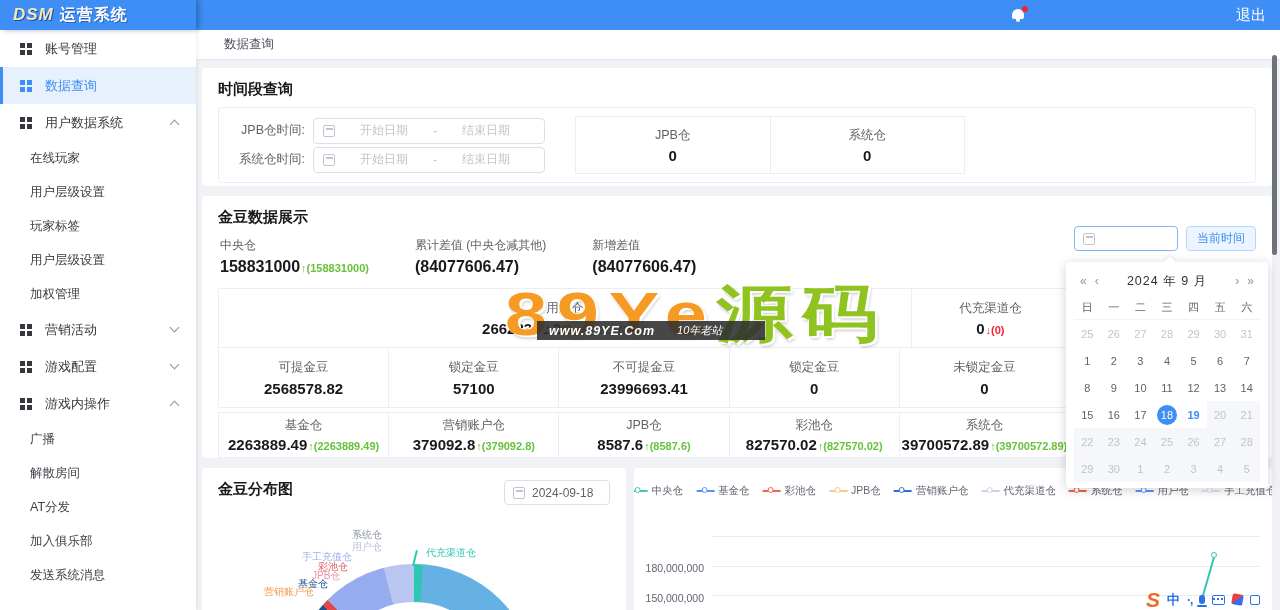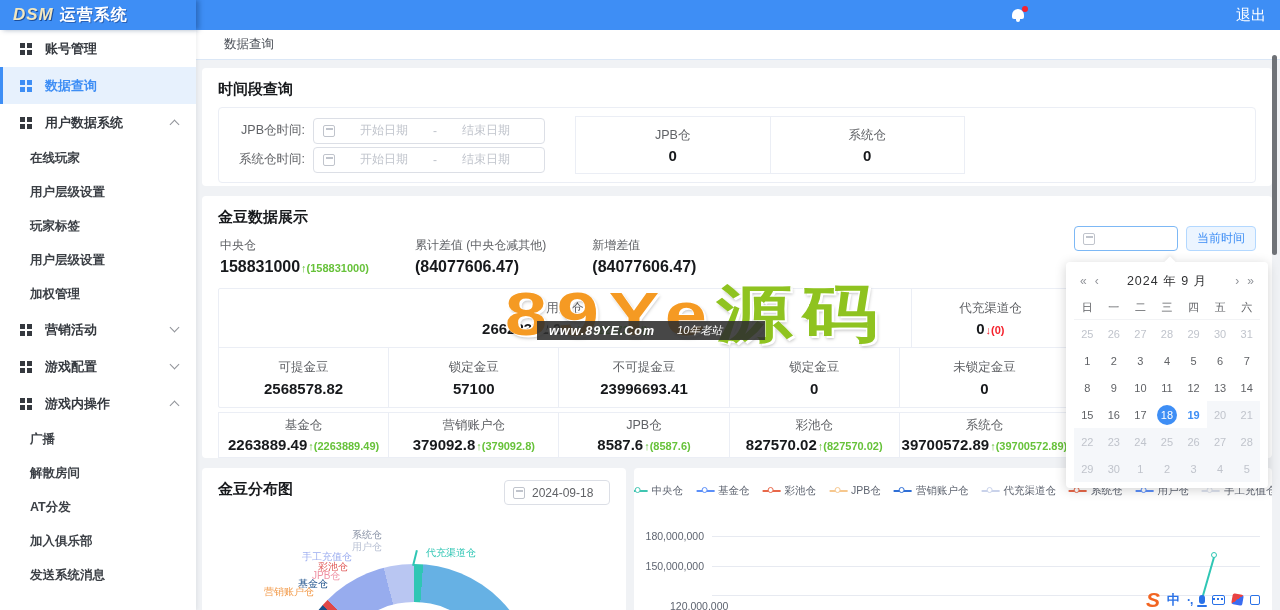--- a/index.html
+++ b/index.html
@@ -12,21 +12,21 @@
   .logo-dsm { font-size:17px; font-weight:900; font-style:italic; color:#f2e7bf; text-shadow:1px 1px 0 #1d4f9c; letter-spacing:1px; }
   .logo-title { font-size:16px; font-weight:800; color:#ffffff; text-shadow:1px 1px 0 #2a62b8; letter-spacing:1px; }
   .bell-wrap { position:absolute; left:1012px; top:8px; width:16px; height:15px; }
   .bell { position:absolute; left:0; top:1px; width:12px; height:10px; background:#fff; border-radius:6px 6px 2px 2px; }
   .bell::after { content:""; position:absolute; left:4px; bottom:-3px; width:4px; height:3px; background:#fff; border-radius:0 0 3px 3px; }
   .bell-dot { position:absolute; right:0; top:-2px; width:6px; height:6px; border-radius:50%; background:#f5222d; }
   .logout { position:absolute; right:14px; top:0; height:30px; line-height:30px; color:#fff; font-size:15px; cursor:pointer; }
 
   
   .sidebar { position:absolute; left:0; top:30px; bottom:0; width:196px; background:#fff; z-index:20; box-shadow:1px 0 4px rgba(0,21,41,.08); overflow:hidden; }
-  .side-item { position:relative; height:37px; display:flex; align-items:center; padding-left:20px; font-size:13px; color:#35393f; cursor:pointer;font-weight:bold; }
+  .side-item { position:relative; height:37px; display:flex; align-items:center; padding-left:20px; font-size:13px; color:#35393f; cursor:pointer; }
   .side-item.sub { height:34px; padding-left:30px; font-size:12.5px; color:#3c4046; }
   .side-item.active { background:#e7f1fd; color:#3e8ef5; }
   .side-item.active::before { content:""; position:absolute; left:0; top:0; bottom:0; width:3px; background:#3e8ef5; }
   .grid-icon { width:12px; height:12px; position:relative; margin-right:13px; flex:0 0 12px; }
   .grid-icon::before { content:""; position:absolute; left:0; top:0; width:5px; height:5px; background:currentColor; box-shadow:7px 0 0 currentColor,0 7px 0 currentColor,7px 7px 0 currentColor; }
   .chv { position:absolute; right:18px; width:7px; height:7px; border-right:1.5px solid #909399; border-bottom:1.5px solid #909399; }
   .chv.down { top:13px; transform:rotate(45deg); }
   .chv.up { top:17px; transform:rotate(-135deg); }
 
   
@@ -89,21 +89,21 @@
   .donut::after { content:""; position:absolute; inset:38px; background:#fff; border-radius:50%; }
   .pie-label { position:absolute; font-size:10px; white-space:nowrap; z-index:3; }
   .pie-leader { position:absolute; left:212px; top:82px; width:1.5px; height:16px; background:#2fc6b4; transform:rotate(14deg); z-index:3; }
 
   .legend { position:absolute; left:50%; top:16px; transform:translateX(-50%); display:flex; gap:13px; white-space:nowrap; font-size:10.5px; color:#5e6470; }
   .lg-item { display:flex; align-items:center; gap:4px; cursor:pointer; }
   .lg-marker { position:relative; width:18px; height:9px; display:inline-block; }
   .lg-marker .ln { position:absolute; left:0; right:0; top:3.5px; height:1.5px; }
   .lg-marker .ci { position:absolute; left:5px; top:0.5px; width:6px; height:6px; border-radius:50%; background:#fff; border:1.5px solid; }
   .gridline { position:absolute; left:78px; right:12px; height:1px; background:#e7eaf1; }
-  .ytick { position:absolute; left:0; width:70px; text-align:right; font-size:10.5px; color:#5e6470; }
+  .ytick { position:absolute; left:0; width:70px; text-align:right; font-size:10.5px; color:#5e6470;margin-top:32px; }
   .trend-line { position:absolute; left:568px; top:130px; width:44px; height:2px; background:#2fc6b4; transform:rotate(-74deg); transform-origin:left center; }
   .trend-dot { position:absolute; left:577px; top:84px; width:6px; height:6px; border-radius:50%; border:1.5px solid #2fc6b4; background:#fff; }
 
   
   .cal-pop { position:absolute; left:1066px; top:262px; width:202px; height:226px; background:#fff; border-radius:4px; box-shadow:0 2px 12px rgba(0,0,0,.18); z-index:40; padding:6px 8px; }
   .cal-pop::before { content:""; position:absolute; left:100px; top:-4px; width:8px; height:8px; background:#fff; transform:rotate(45deg); box-shadow:-2px -2px 4px rgba(0,0,0,.06); }
   .cal-head { display:flex; align-items:center; height:26px; font-size:12.5px; color:#303133; padding:0 2px; }
   .cal-nav { color:#909399; font-size:12px; cursor:pointer; padding:0 4px; }
   .cal-title { flex:1; text-align:center; font-weight:500; letter-spacing:1px; }
   .cal-week { display:grid; grid-template-columns:repeat(7,1fr); font-size:11px; color:#606266; height:24px; align-items:center; text-align:center; border-bottom:1px solid #f2f3f5; margin-top:2px; }

